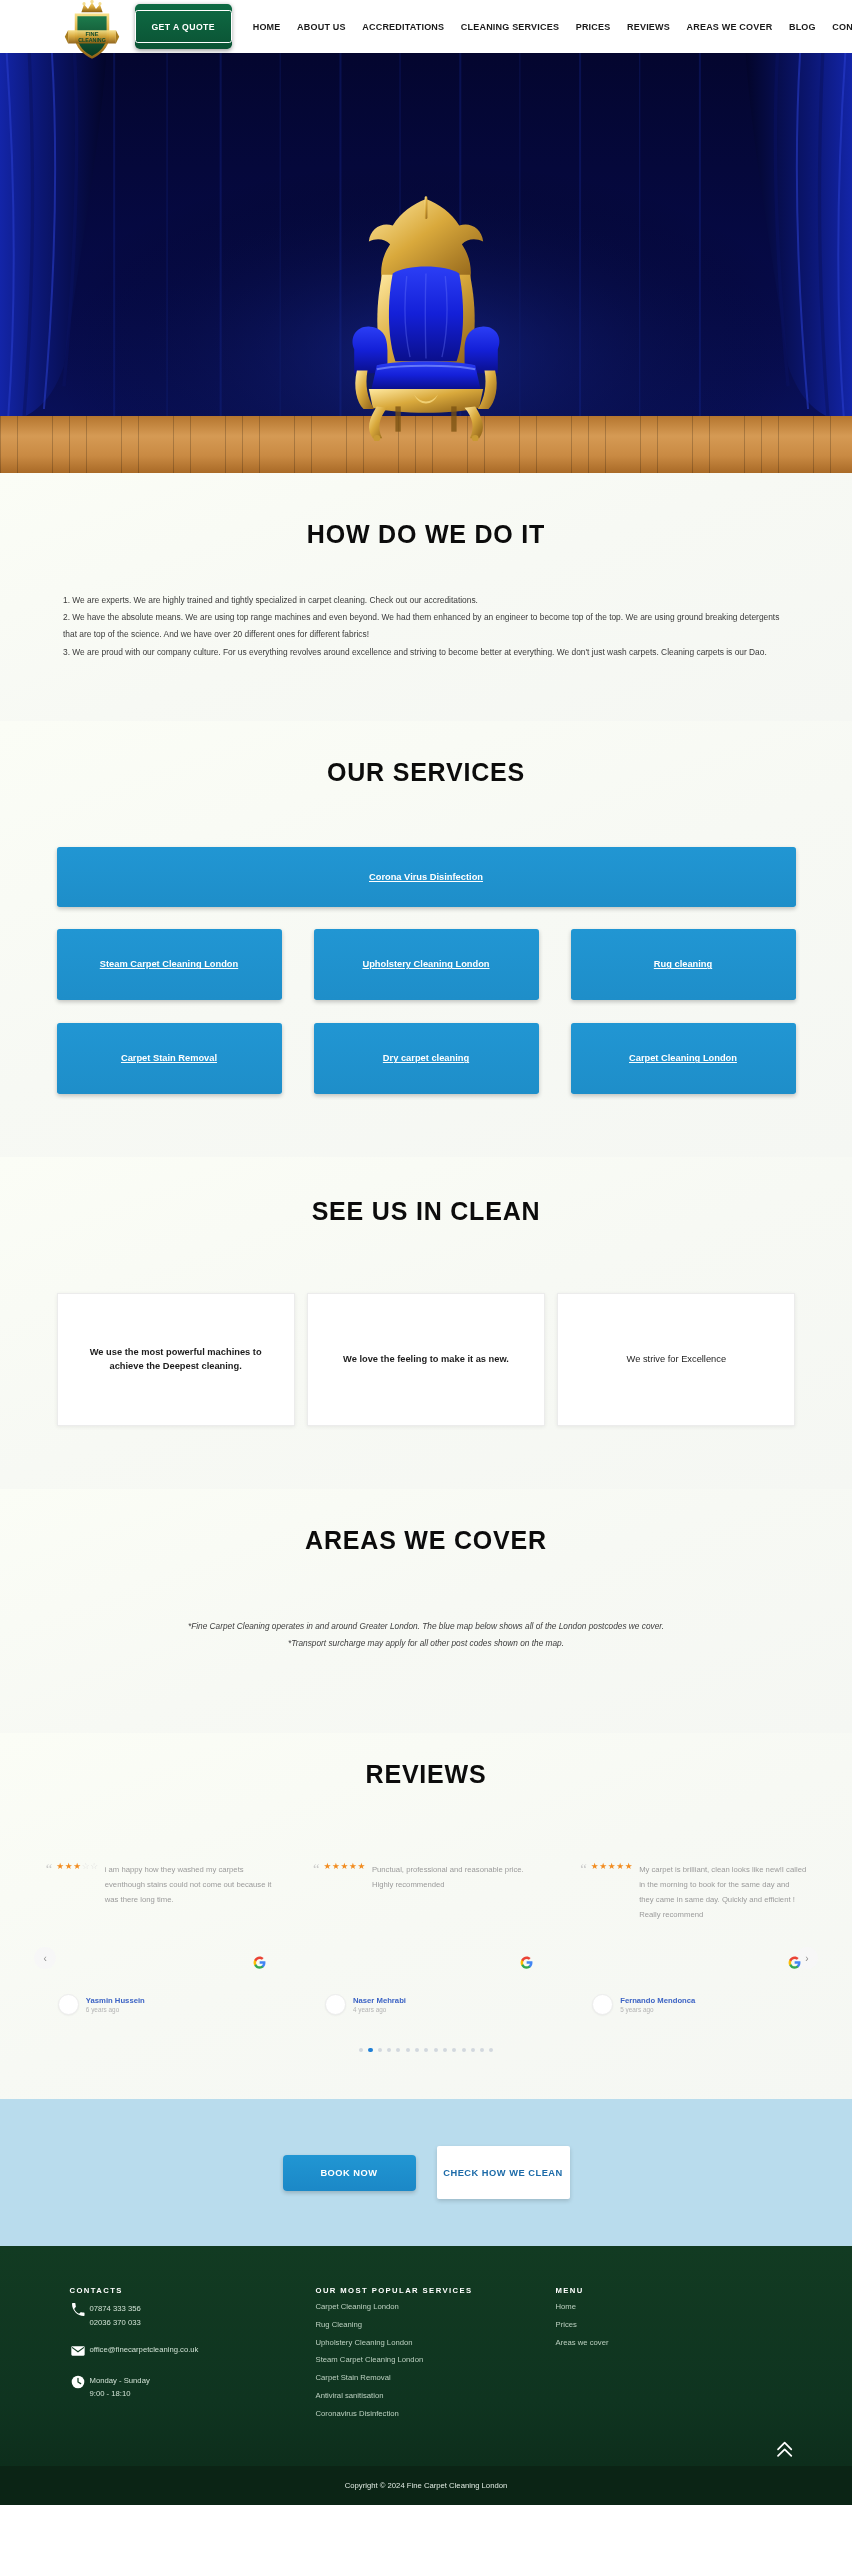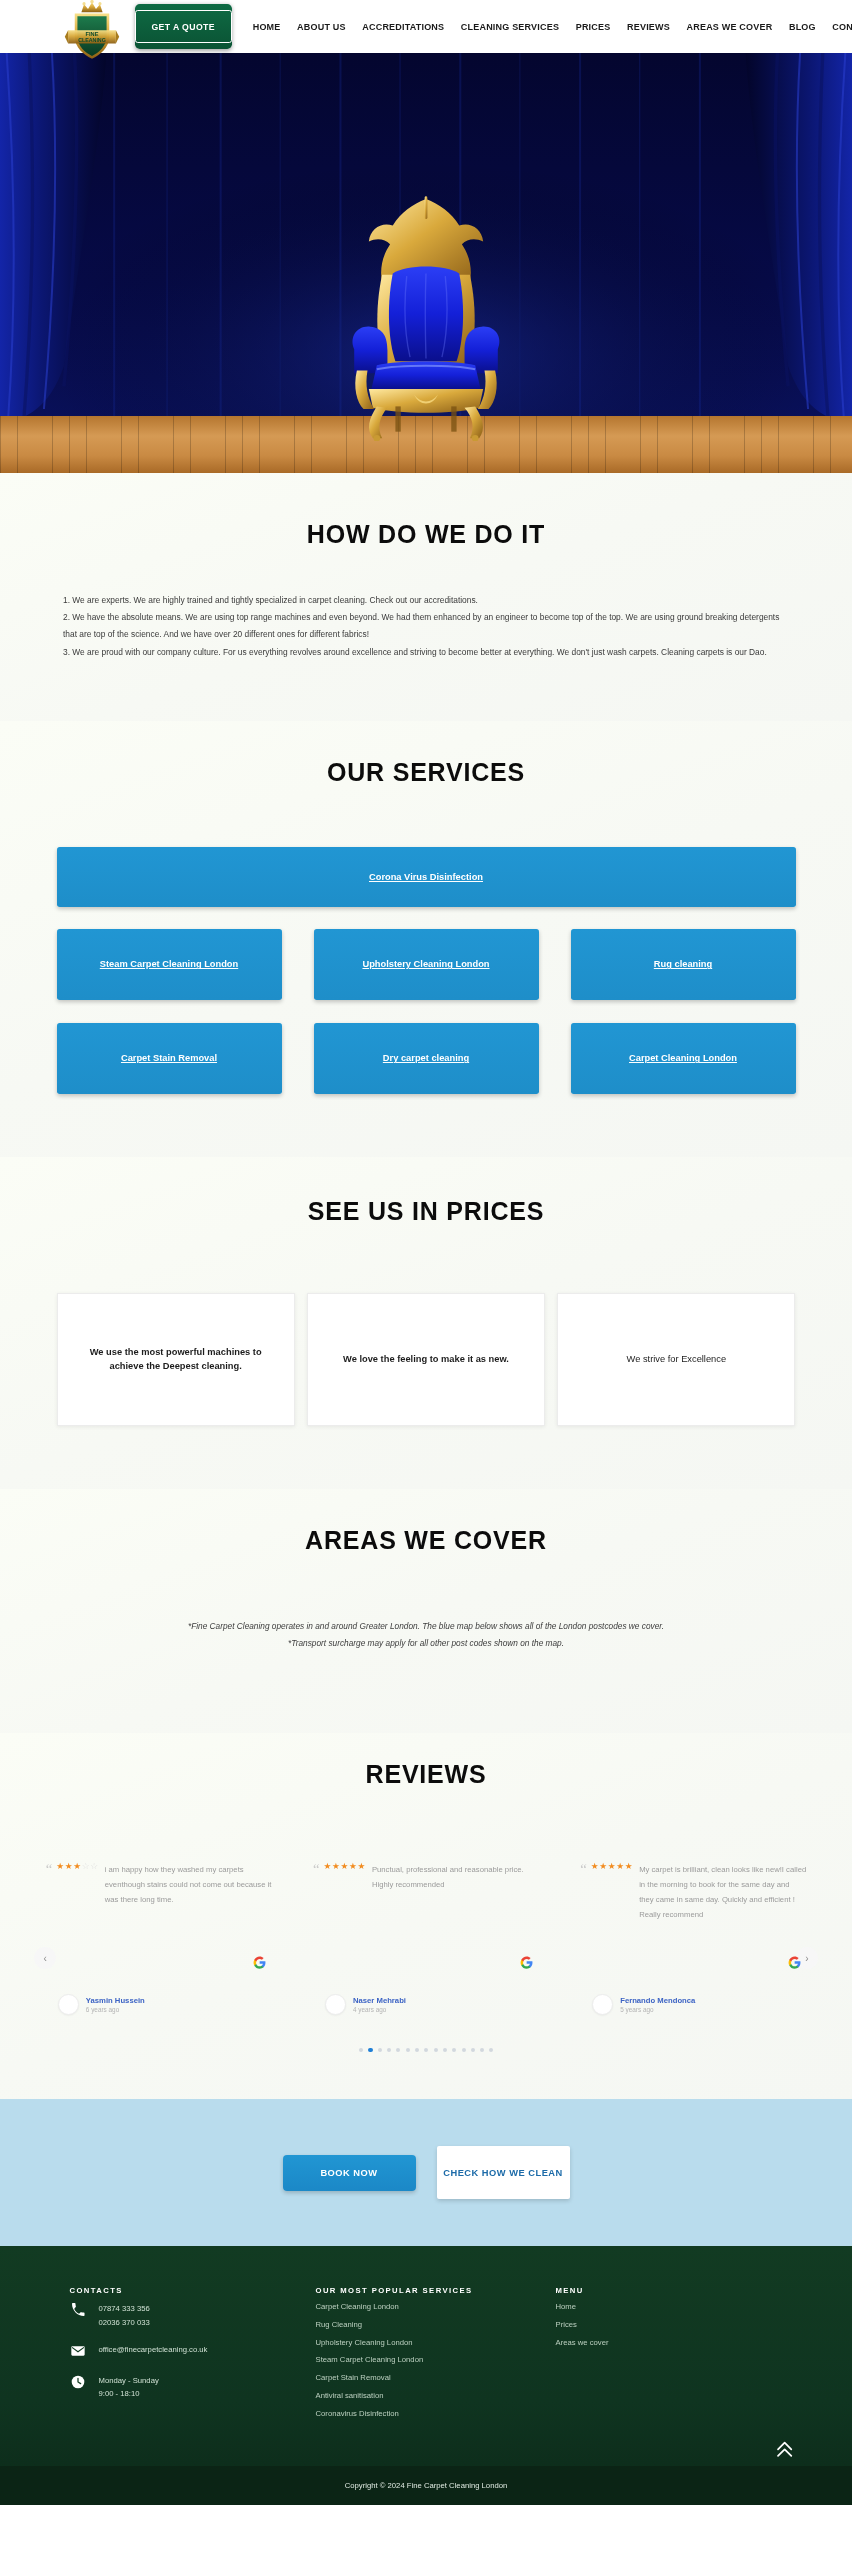--- a/index.html
+++ b/index.html
@@ -248,21 +248,21 @@
   .footer-wrap {
     width:713px; margin:0 auto;
     display:grid; grid-template-columns:246px 240px 1fr;
     padding-bottom:40px;
   }
   .f-head {
     color:#ffffff; font-size:7.7px; font-weight:700;
     letter-spacing:1.4px; margin-bottom:7px;
     font-family:"Liberation Sans", sans-serif;
   }
-  .f-row { display:flex; align-items:flex-start; gap:13px; margin-bottom:14.7px; }
+  .f-row { display:flex; align-items:flex-start; gap:4px; margin-bottom:14.7px; }
   .f-ico { flex:0 0 auto; width:16px; height:16px; display:block; }
   .f-lines span {
     display:block; color:#cfe0d3; font-size:7.7px; line-height:1.7;
     font-family:"Liberation Sans", sans-serif;
   }
   .f-list a {
     display:block; color:#bcd0c0; font-size:7.7px;
     text-decoration:none; margin-bottom:8.7px;
     font-family:"Liberation Sans", sans-serif; cursor:pointer;
   }
@@ -474,21 +474,21 @@
         <span>Dry carpet cleaning</span>
       </div>
       <div class="svc-tile svc-cell">
         <span>Carpet Cleaning London</span>
       </div>
     </div>
   </div>
 </section>
 
 <section class="section action">
-  <h2 class="sec-title">SEE US IN PRICES</h2>
+  <h2 class="sec-title">SEE US IN CLEAN</h2>
   <div class="action-grid">
     <div class="action-card">
       <p>We use the most powerful machines to achieve the Deepest cleaning.</p>
     </div>
     <div class="action-card">
       <p>We love the feeling to make it as new.</p>
     </div>
     <div class="action-card light">
       <p>We strive for Excellence</p>
     </div>

